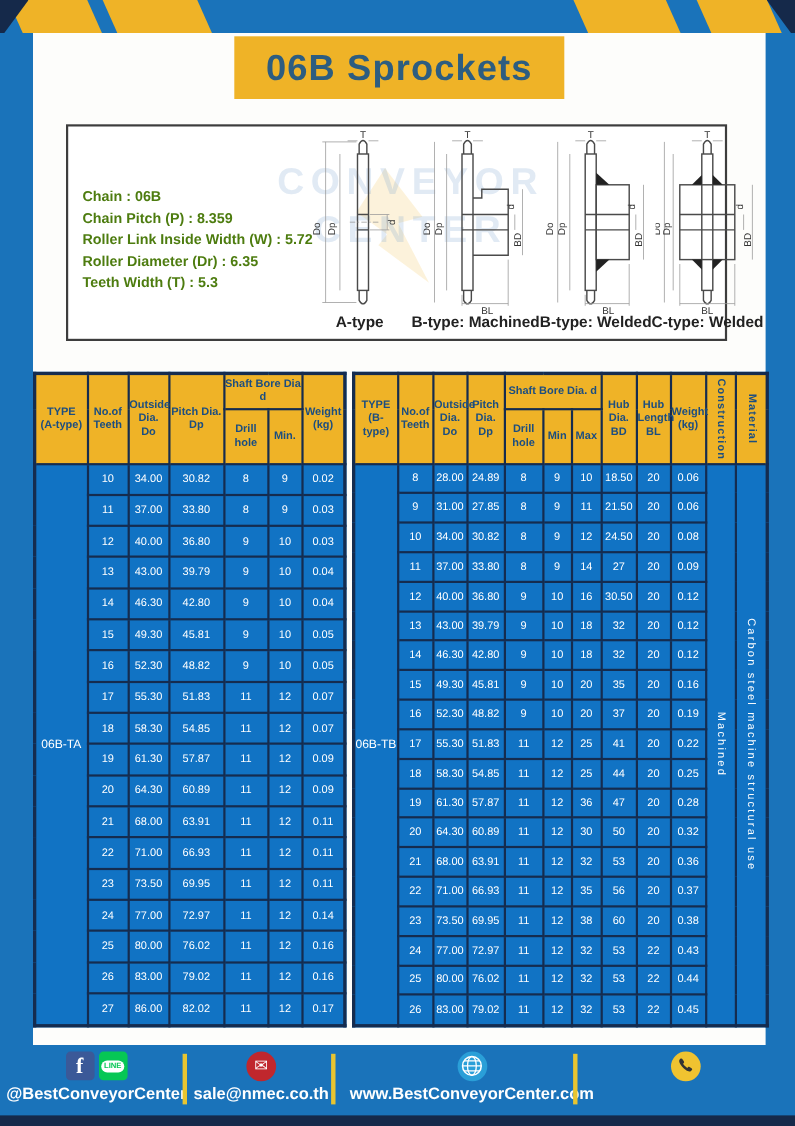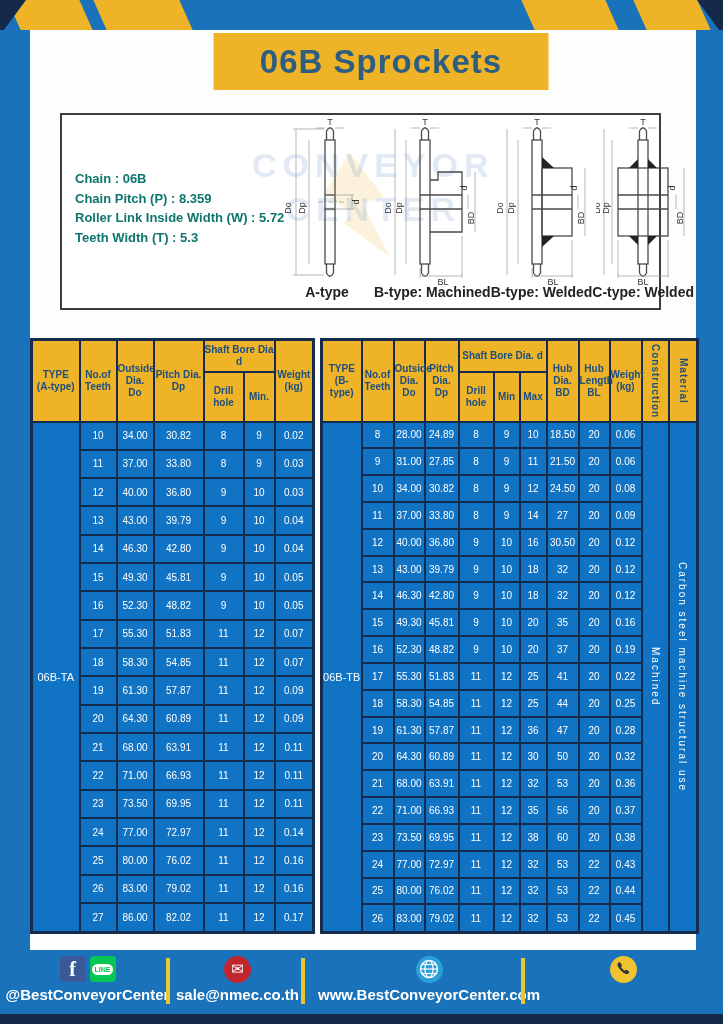--- a/index.html
+++ b/index.html
@@ -15,28 +15,28 @@
   .stripe { position:absolute; top:0; height:30px; background:#efb327; transform:skewX(24deg); }
   .stripe.s1 { left:14px;  width:72px; }
   .stripe.s2 { left:100px; width:86px; }
   .stripe.s3 { left:528px; width:84px; }
   .stripe.s4 { left:640px; width:64px; }
   .corner-wedge { position:absolute; top:0; width:26px; height:30px; background:#15294a; }
   .corner-wedge.left  { left:0;  clip-path:polygon(0 0, 100% 0, 15% 100%, 0 100%); }
   .corner-wedge.right { right:0; clip-path:polygon(0 0, 100% 0, 100% 100%, 85% 100%); }
   
   .page { position:absolute; left:30px; top:30px; width:666px; height:920px; background:#fdfdfb; }
-  .banner { position:absolute; left:50%; transform:translateX(-50%); top:3px; width:335px; height:57px;
-            background:#efb327; display:flex; align-items:center; justify-content:center;margin-left:18px; }
+  .banner { position:absolute; left:50%; transform:translateX(-50%); top:3px; width:300px; height:57px;
+            background:#efb327; display:flex; align-items:center; justify-content:center; }
   .banner h1 { font-size:33px; font-weight:bold; color:#2d5d80; letter-spacing:1px; }
   
   .diagram-box { position:absolute; left:30px; top:83px; width:601px; height:197px;
                  border:2px solid #3d3d3d; background:#fff; display:flex; }
   .specs { width:218px; padding:54px 0 0 13px; position:relative; z-index:2; }
-  .specs .spec-line { font-size:13px; font-weight:bold; color:#0f766e; line-height:19.5px; white-space:nowrap; }
+  .specs .spec-line { font-size:13px; font-weight:bold; color:#4d7c0f; line-height:19.5px; white-space:nowrap; }
   .drawings { flex:1; display:flex; padding-top:3px; position:relative; z-index:2; }
   .drawing-col { flex:1; display:flex; flex-direction:column; align-items:center; }
   .drawing-col svg { display:block; }
   .drawing-label { font-size:14px; color:#222; font-weight:bold; margin-top:-2px; white-space:nowrap; }
   .watermark { position:absolute; left:190px; top:28px; z-index:1; text-align:center;
                font-size:34px; font-weight:bold; letter-spacing:6px; line-height:44px;
                color:rgba(120,160,205,0.22); user-select:none; }
   .watermark-bird { position:absolute; left:230px; top:30px; z-index:0; opacity:0.20; }
   
   .spec-table { position:absolute; border-collapse:collapse; table-layout:fixed; background:#1173c4; }
@@ -101,20 +101,21 @@
     </svg>
     <div class="watermark">
       <div>CONVEYOR</div>
       <div>CENTER</div>
     </div>
 
     <div class="specs">
       <div class="spec-line">Chain  : 06B</div>
       <div class="spec-line">Chain Pitch (P)  :  8.359</div>
       <div class="spec-line">Roller Link Inside Width (W)  :  5.72</div>
+      <div class="spec-line">Roller Diameter (Dr)  : 6.35</div>
       <div class="spec-line">Teeth Width (T)  :  5.3</div>
     </div>
 
     <div class="drawings">
 
       <div class="drawing-col">
         <svg width="94" height="168" viewBox="0 0 94 168">
           <line class="dim" x1="36" y1="10" x2="45" y2="10"></line>
             <line class="dim" x1="55" y1="10" x2="64" y2="10"></line>
           <text class="dimtxt" x="50" y="7" text-anchor="middle">T</text>

